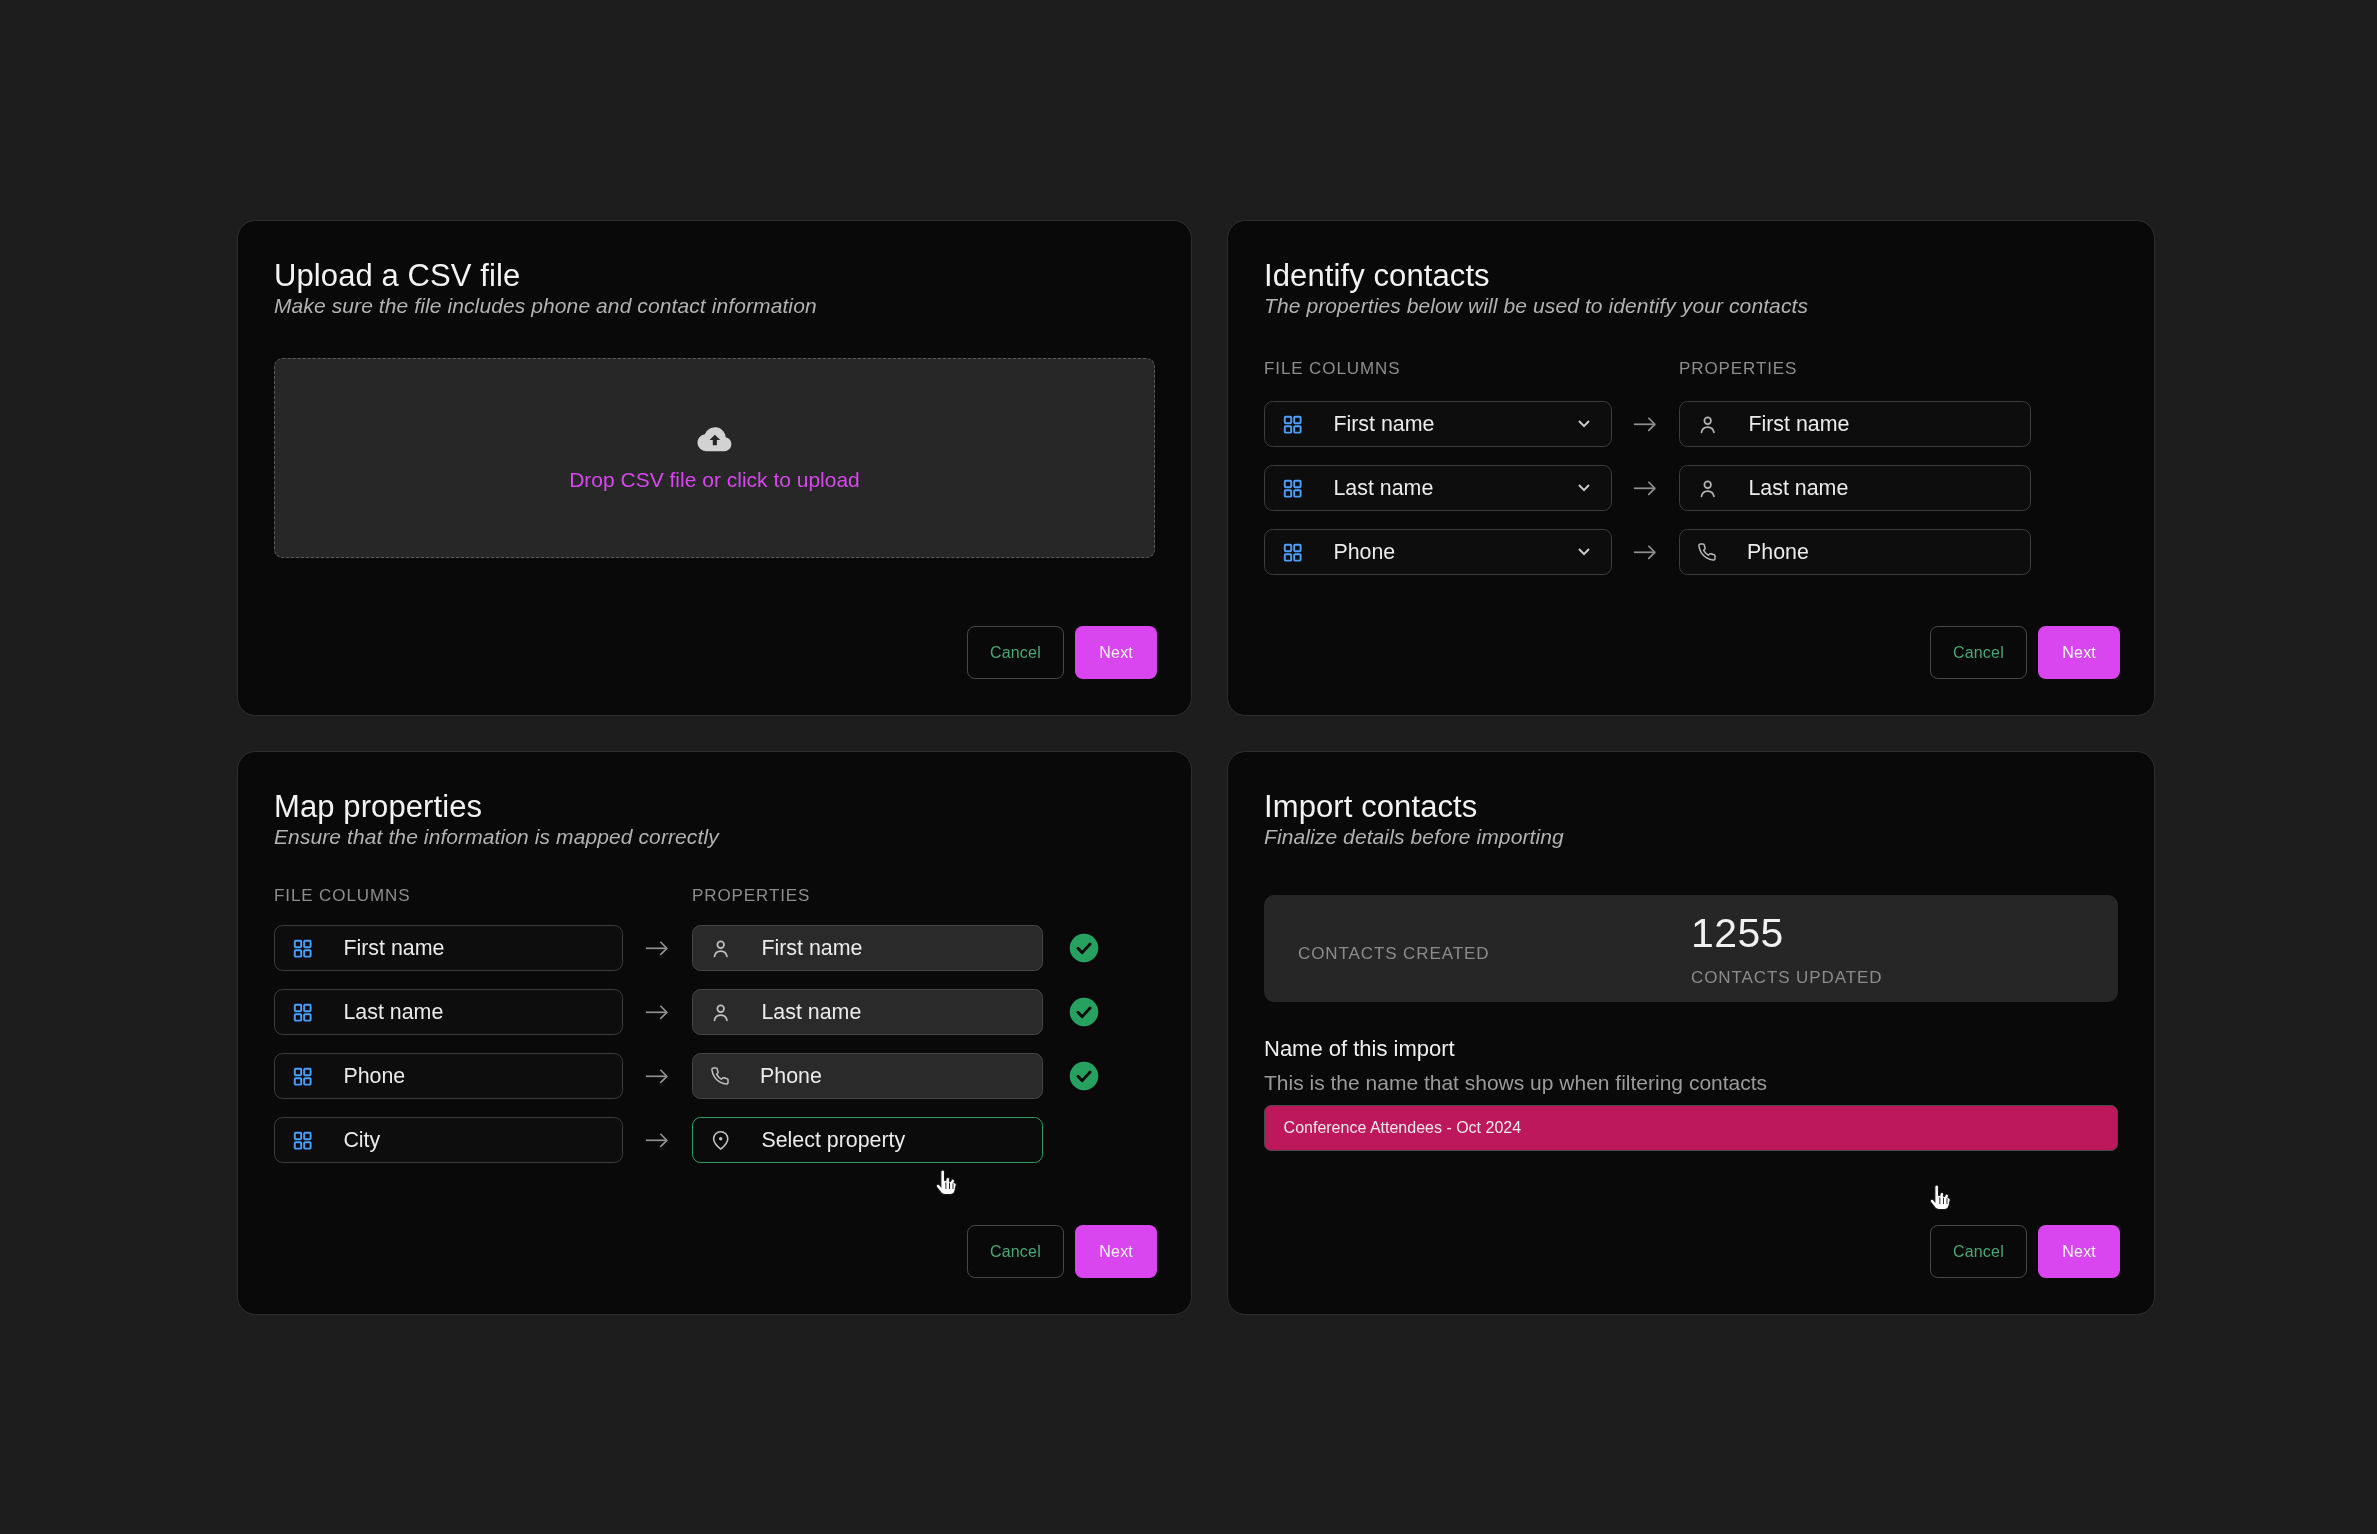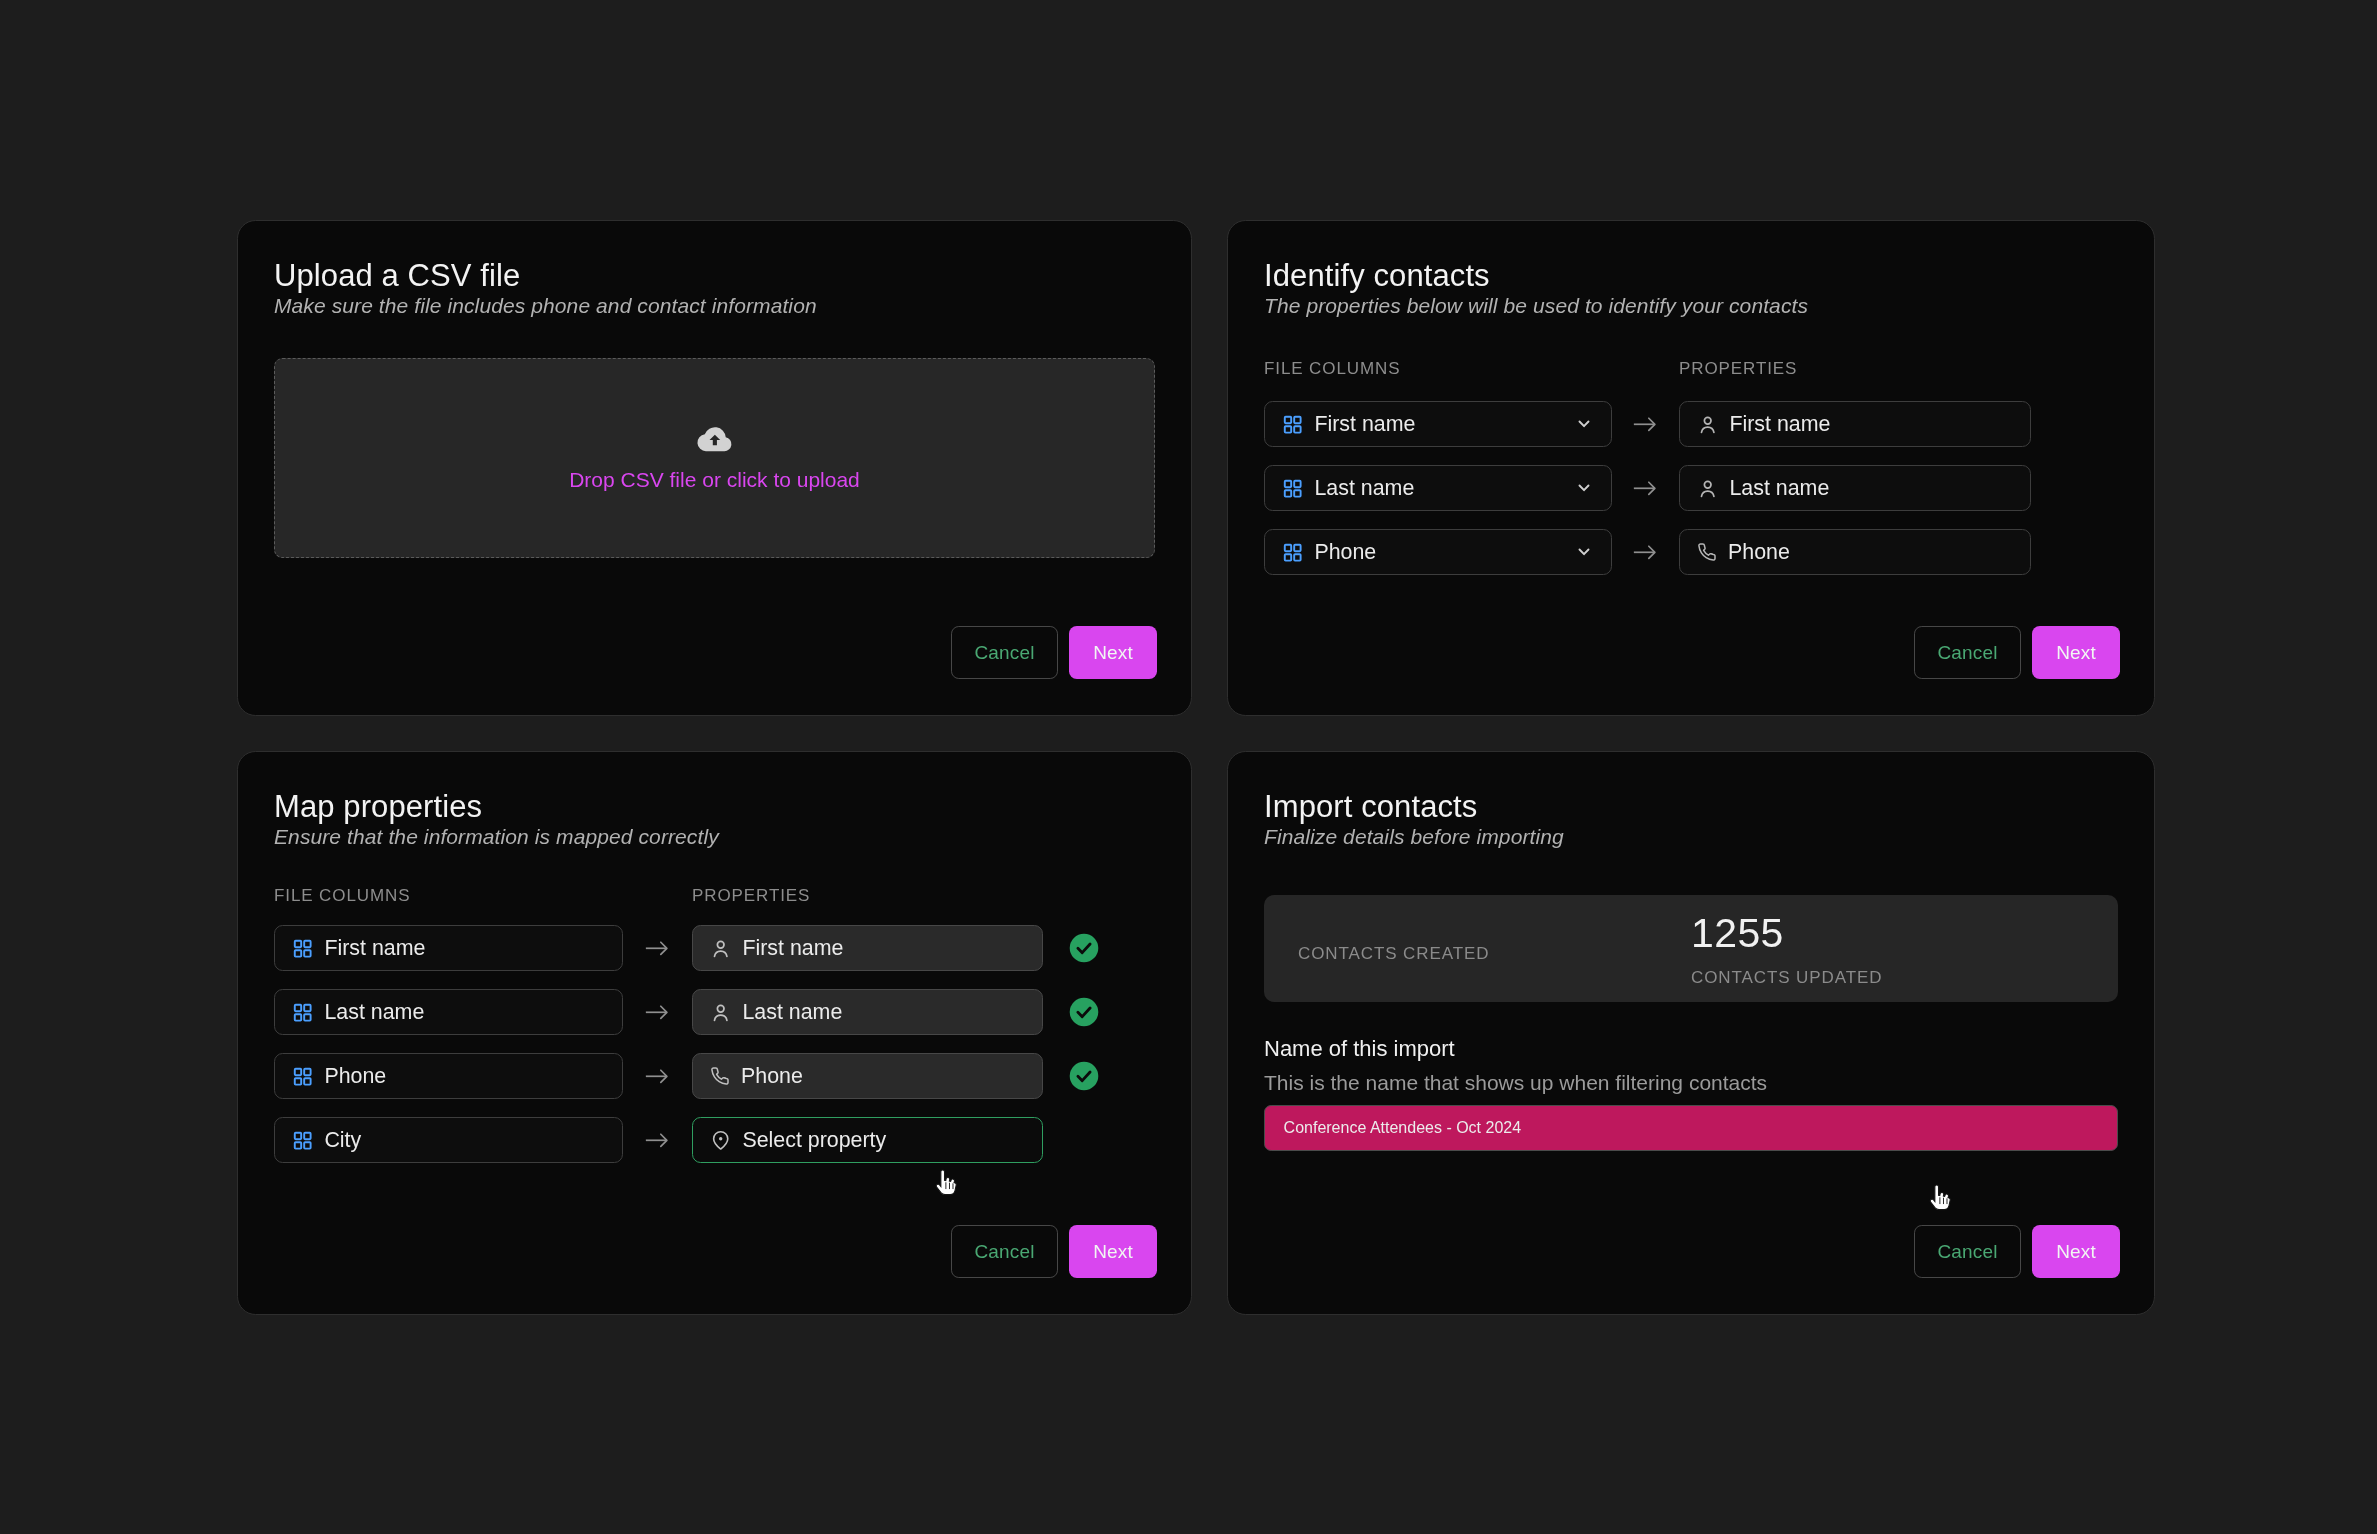--- a/index.html
+++ b/index.html
@@ -5,33 +5,33 @@
   html,body{margin:0;padding:0;background:#1d1d1d;width:2377px;height:1534px;overflow:hidden;
     font-family:"Liberation Sans","DejaVu Sans",sans-serif;-webkit-font-smoothing:antialiased;}
   .stage{position:relative;width:2377px;height:1534px;}
   .panel{position:absolute;background:#090909;border:1.4px solid #2e2e2e;border-radius:18.6px;box-sizing:border-box;padding:36px;}
   .panel-title{font-size:31px;font-weight:500;color:#f3f3f3;letter-spacing:0.1px;margin-top:1.4px;}
   .panel-sub{font-size:21px;color:#b2b2b2;letter-spacing:0.1px;font-style:italic;}
   .cols-head{display:flex;margin-top:41px;}
   .col-label{font-size:17px;color:#8d8d8d;letter-spacing:0.9px;font-weight:400;}
   .rows{margin-top:22px;}
   .maprow{display:flex;align-items:center;height:46px;margin-bottom:18px;}
-  .fbox,.pbox{display:flex;align-items:center;gap:11px;height:46px;box-sizing:border-box;
+  .fbox,.pbox{display:flex;align-items:center;gap:30px;height:46px;box-sizing:border-box;
     border-radius:8.6px;padding:0 17px;font-size:21.4px;color:#ebebeb;}
   .box-dark{background:#0d0d0d;border:1.4px solid #3d3d3d;}
   .box-filled{background:#2a2a2a;border:1.4px solid #474747;}
   .box-select{background:#0b0b0b;border:1.4px solid #2f9e60;}
   .fbox{width:348px;}
   .pbox{width:352px;}
   .arrowcell{width:67px;display:flex;justify-content:center;align-items:center;flex:0 0 67px;}
   .checkcell{margin-left:26.4px;display:flex;align-items:center;}
   .chev{margin-left:auto;display:flex;align-items:center;}
   .btnrow{position:absolute;right:34px;bottom:36px;display:flex;gap:11.4px;}
   .btn{height:53px;display:flex;align-items:center;justify-content:center;border-radius:7.8px;
-    font-size:19px;letter-spacing:0.2px;cursor:pointer;box-sizing:border-box;}
+    font-size:16px;letter-spacing:0.2px;cursor:pointer;box-sizing:border-box;}
   .btn-cancel{padding:0 22px;background:transparent;border:1.4px solid #474747;color:#4aa873;}
   .btn-next{padding:0 24px;background:#d946ef;border:none;color:#f2f6f3;}
   .dropzone{margin-top:40px;height:198px;background:#272727;border:1.4px dashed #5b5b5b;border-radius:8.6px;
     display:flex;flex-direction:column;align-items:center;justify-content:center;gap:14.3px;}
   .dz-text{font-size:21px;color:#d946ef;}
   .stats{margin-top:46px;height:107px;background:#262626;border-radius:10px;
     display:grid;grid-template-columns:1fr 1fr;align-items:center;padding:0 34px;box-sizing:border-box;}
   .statnum{font-size:41px;font-weight:500;color:#f1f1f1;letter-spacing:0.4px;}
   .statlabel{font-size:17px;color:#8b8b8b;letter-spacing:0.9px;margin-top:10.7px;}
   .namelabel{font-size:22px;font-weight:500;color:#f0f0f0;margin-top:34px;}

